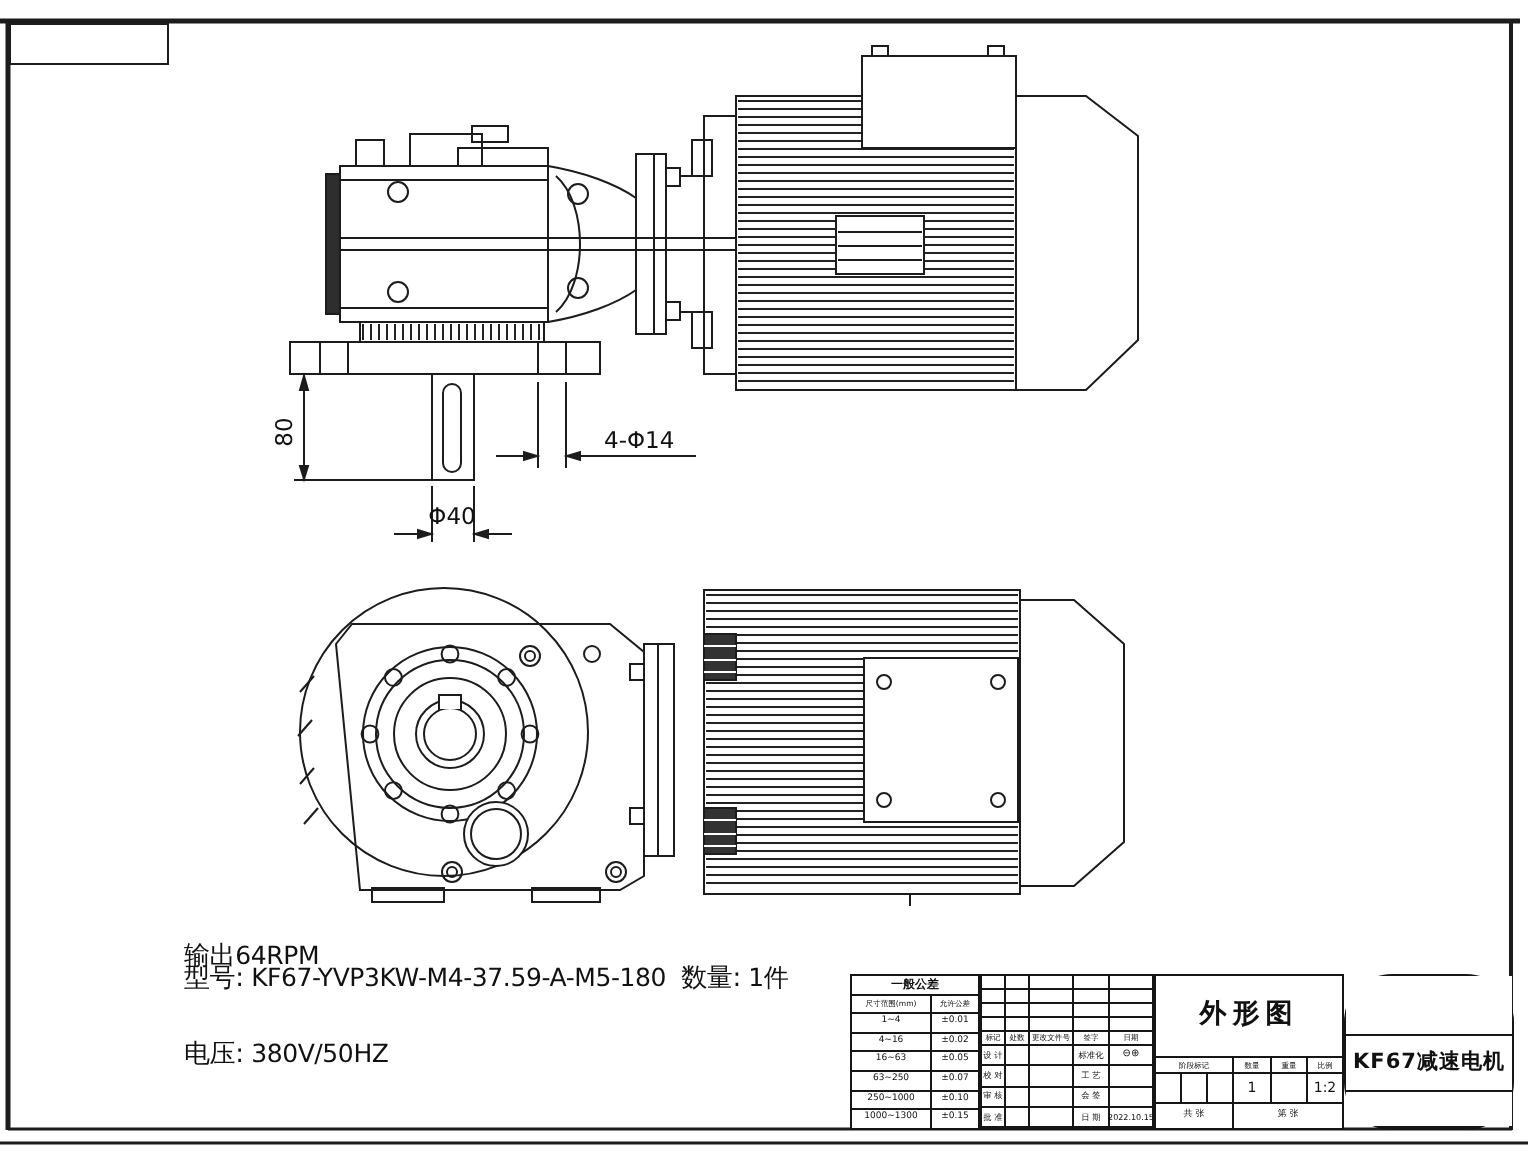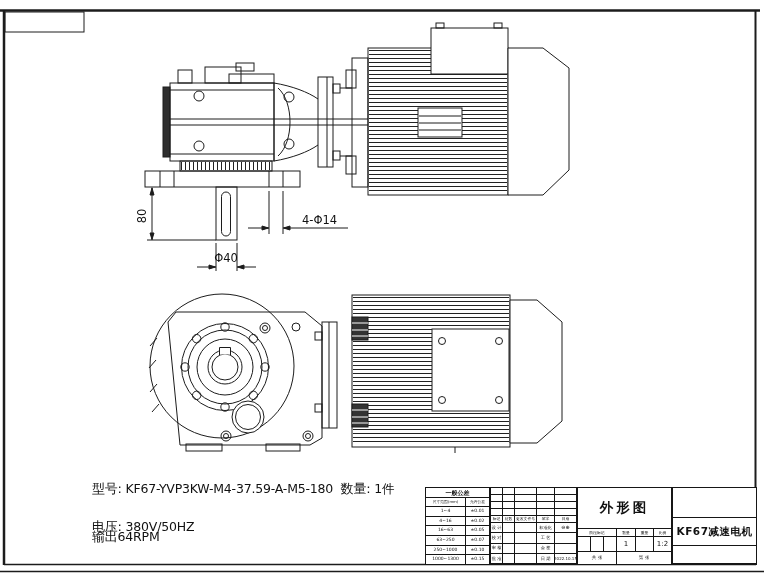--- a/index.html
+++ b/index.html
@@ -171,21 +171,21 @@
       <line x1="455" y1="447" x2="455" y2="453"></line>
     </g>
   </svg>
 
   <div class="note" style="top:482px;">
     <b class="cn">型号:</b>
     <span>KF67-YVP3KW-M4-37.59-A-M5-180</span>&nbsp;
     <b class="cn">数量:</b>
     <span>1件</span>
   </div>
-  <div class="note" style="top:530px;">
+  <div class="note" style="top:471px;">
     <b class="cn">输出</b><span>64RPM</span>
   </div>
   <div class="note" style="top:520px;text-align:right;">
     <b class="cn">电压:</b>
     <span>380V/50HZ</span>
   </div>
 
   <div class="tb" style="left:425px;top:487px;width:65px;height:78px;grid-template-columns:39px 23px;grid-template-rows:9px 8px repeat(6,8.66px);">
     <div class="c f6" style="grid-column:1/3;">一般公差</div>
     <div class="c f38">尺寸范围(mm)</div>
@@ -261,19 +261,19 @@
     <div class="c"></div>
       <div class="c"></div>
       <div class="c"></div>
     <div class="c f7">1</div>
     <div class="c"></div>
     <div class="c f7">1:2</div>
     <div class="c f45" style="grid-column:1/4;">共 张</div>
     <div class="c f45" style="grid-column:4/7;">第 张</div>
   </div>
 
-  <div class="tb" style="left:672px;top:487px;width:85px;height:78px;grid-template-columns:1fr;grid-template-rows:29px 27px 17px;">
+  <div class="tb" style="left:672px;top:487px;width:85px;height:78px;grid-template-columns:1fr;grid-template-rows:29px 27px 17px;border-radius:24px;">
     <div class="c"></div>
     <div class="c name-big">KF67减速电机</div>
     <div class="c"></div>
   </div>
 
 </div>
 
 </body></html>

